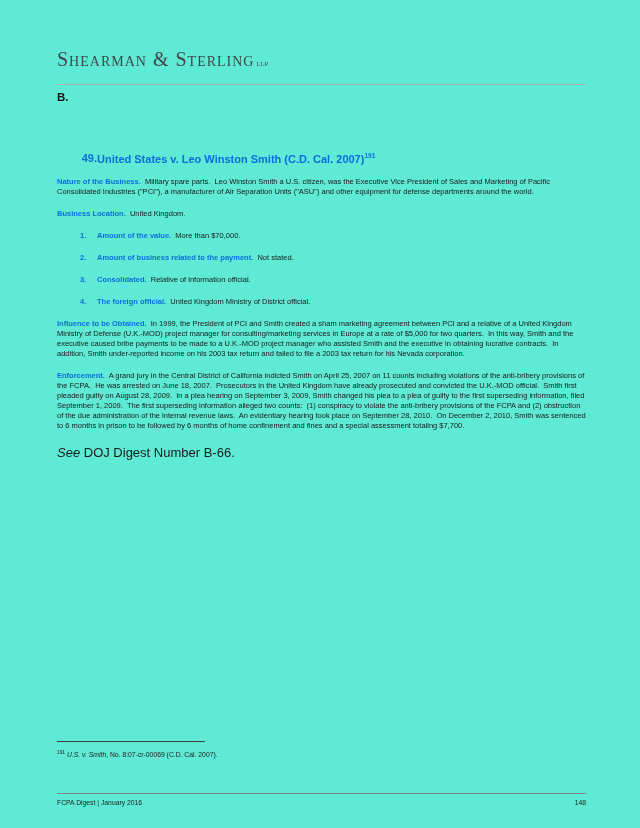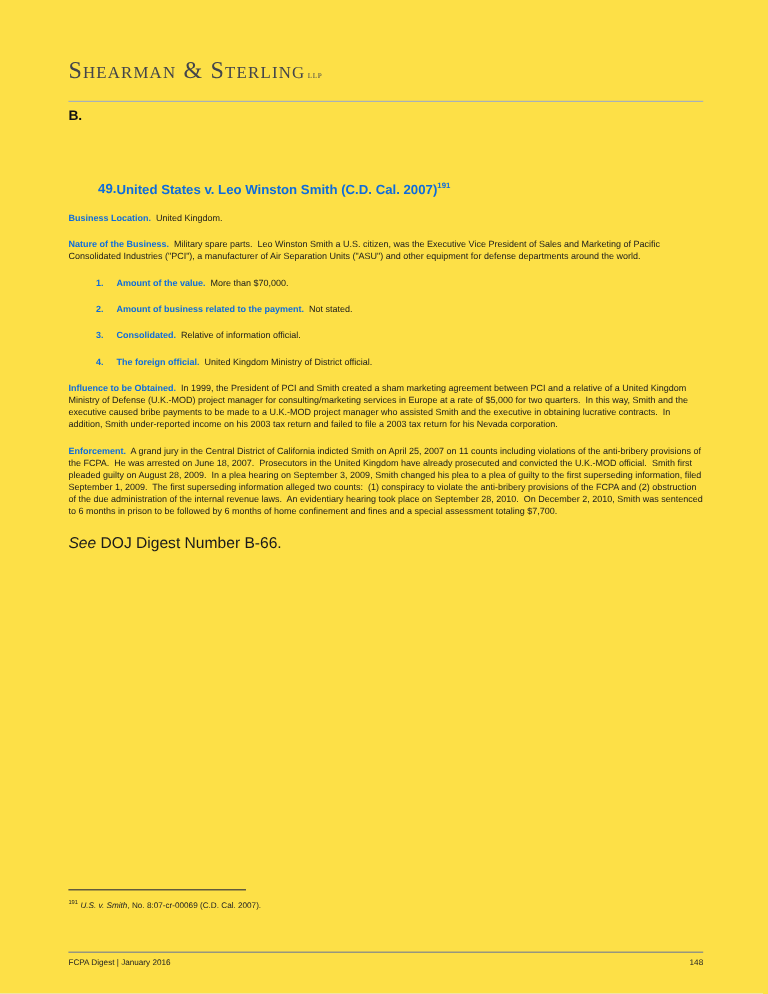--- a/index.html
+++ b/index.html
@@ -1,19 +1,19 @@
 <!DOCTYPE html>
 <html style="--accent_blue: #0d6cdd;"><head>
 <meta charset="utf-8">
 <style>
   html,body { margin:0; padding:0; background:#e8e8e8; }
   .page {
     position:relative;
     width:640px; height:828px;
-    background:#fde047;
+    background:#5eead4;
     font-family:"Liberation Sans", sans-serif;
     color:#1a1a1a;
     overflow:hidden;
     margin:0 auto;
   }
   .content { position:absolute; left:57px; top:0; width:529px; }
 
   
   .logo {
     margin-top:48px;
@@ -112,23 +112,23 @@
 
     <div class="section-heading">
       <span class="h-num">B.</span>
     </div>
 
     <div class="case-heading">
       <span class="h-num">49.</span>
       <span class="h-title"><span>United States v. Leo Winston Smith (C.D. Cal. 2007)</span><sup>191</sup></span>
     </div>
 
+    <p class="para"><span class="label">Nature of the Business.</span><span>  Military spare parts.  Leo Winston Smith a U.S. citizen, was the Executive Vice President of Sales and Marketing of Pacific Consolidated Industries ("PCI"), a manufacturer of Air Separation Units ("ASU") and other equipment for defense departments around the world.</span></p>
+
     <p class="para"><span class="label">Business Location.</span><span>  United Kingdom.</span></p>
-
-    <p class="para"><span class="label">Nature of the Business.</span><span>  Military spare parts.  Leo Winston Smith a U.S. citizen, was the Executive Vice President of Sales and Marketing of Pacific Consolidated Industries ("PCI"), a manufacturer of Air Separation Units ("ASU") and other equipment for defense departments around the world.</span></p>
 
 
     <div class="payment-list">
       <div class="list-item">
         <span class="li-num">1.</span>
         <span class="li-body"><span class="label">Amount of the value.</span><span>  More than $70,000.</span></span>
       </div>
       <div class="list-item">
         <span class="li-num">2.</span>
         <span class="li-body"><span class="label">Amount of business related to the payment.</span><span>  Not stated.</span></span>

